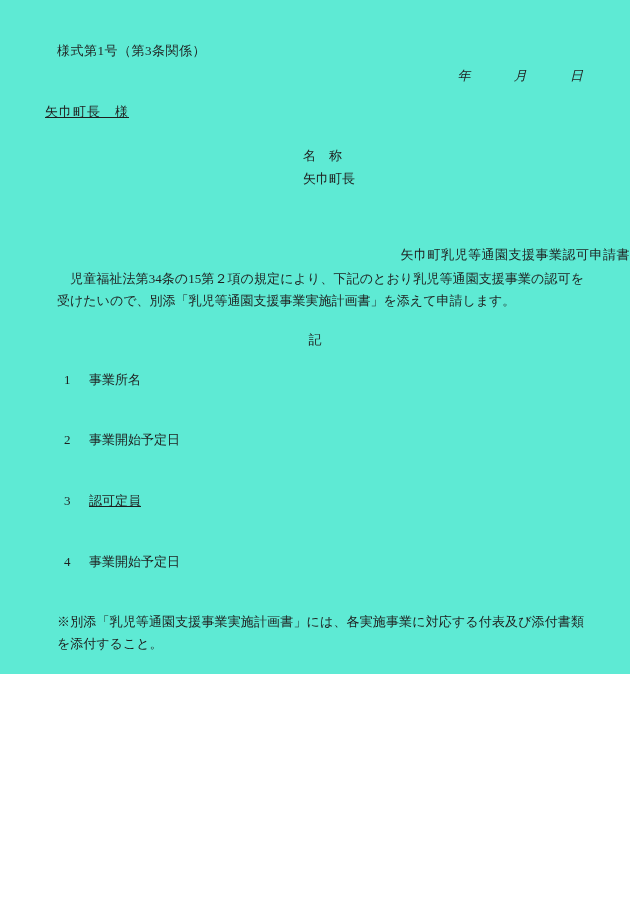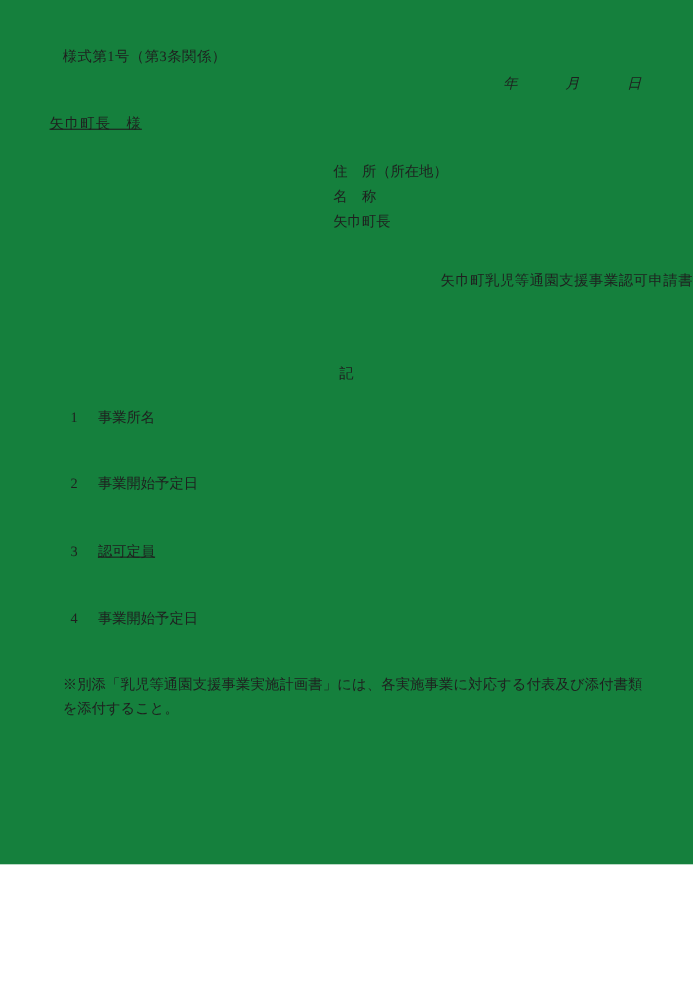--- a/index.html
+++ b/index.html
@@ -3,22 +3,22 @@
 <meta charset="utf-8">
 <style>
   html, body {
     margin: 0;
     padding: 0;
     background: #ffffff;
   }
   .page {
     position: relative;
     width: 630px;
-    height: 786px;
-    background: #15803d;
+    height: 674px;
+    background: #5eead4;
     font-family: "Liberation Serif", "DejaVu Serif", serif;
     color: #1f1f1f;
     font-size: 13px;
     overflow: hidden;
   }
   .abs { position: absolute; }
 
   .form-number {
     left: 57px;
     top: 42px;
@@ -101,27 +101,27 @@
 
   <div class="abs date-line">
     <span>年</span>
     <span class="gap">月</span>
     <span class="gap">日</span>
   </div>
 
   <div class="abs addressee">矢巾町長　様</div>
 
   <div class="abs applicant-block">
-    <div>住　所（所在地）</div>
     <div>名　称</div>
     <div>矢巾町長</div>
   </div>
 
   <div class="abs doc-title">矢巾町乳児等通園支援事業認可申請書</div>
 
+  <div class="abs body-paragraph">　児童福祉法第34条の15第２項の規定により、下記のとおり乳児等通園支援事業の認可を受けたいので、別添「乳児等通園支援事業実施計画書」を添えて申請します。</div>
 
   <div class="abs record-marker">記</div>
 
   <div class="abs item item-1">
     <span class="num">1</span><span>事業所名</span>
   </div>
 
   <div class="abs item item-2">
     <span class="num">2</span><span>事業開始予定日</span>
   </div>

